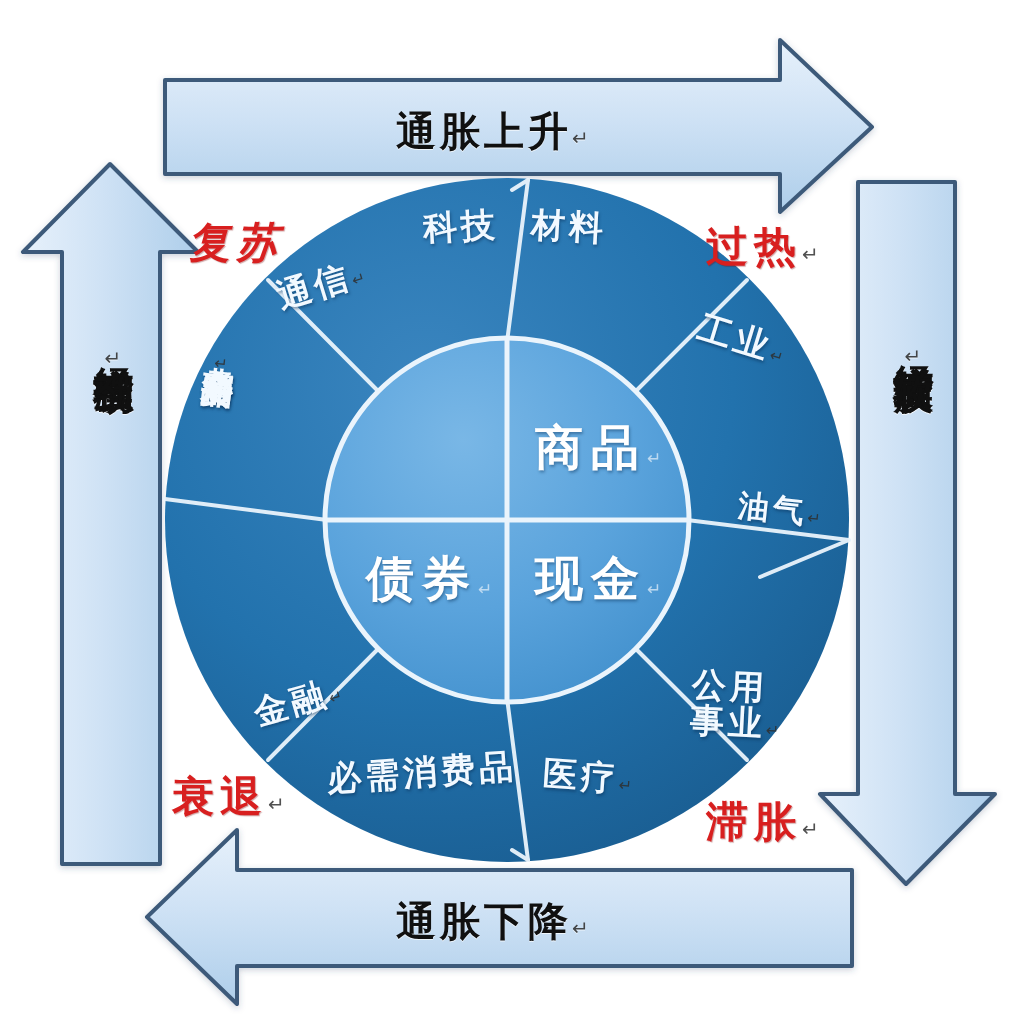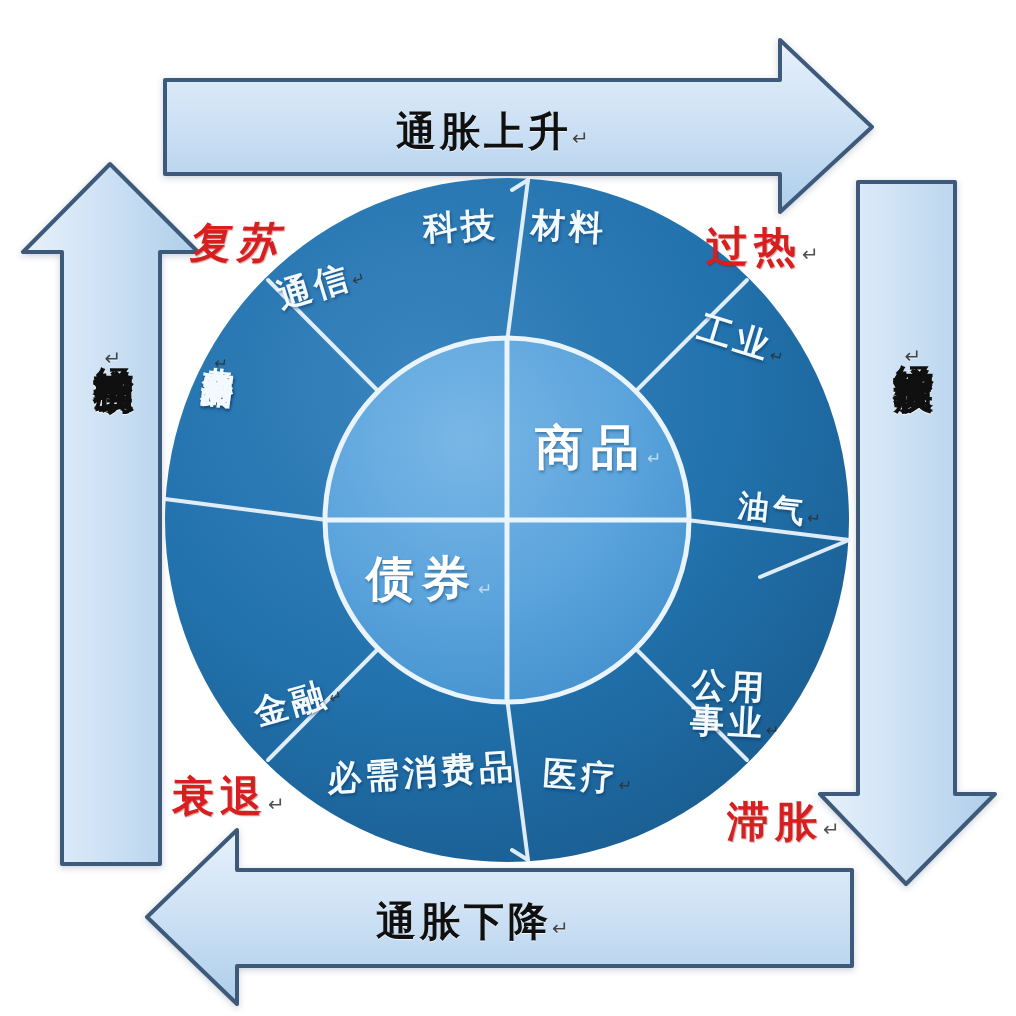--- a/index.html
+++ b/index.html
@@ -160,53 +160,56 @@
   </svg>
 
   <div class="txt arrow-label" style="left:396px;top:92px;">
     <span>通胀上升</span><span class="pilcrow">↵</span>
   </div>
 
   <div class="txt arrow-label vertical" style="left:886px;top:320px;">
     <span>经济增长疲软</span><span class="pilcrow v">↵</span>
   </div>
 
-  <div class="txt arrow-label" style="left:376px;top:882px;">
+  <div class="txt arrow-label" style="left:396px;top:882px;">
     <span>通胀下降</span><span class="pilcrow">↵</span>
   </div>
 
   <div class="txt arrow-label vertical" style="left:86px;top:322px;">
     <span>经济增长强劲</span><span class="pilcrow v">↵</span>
   </div>
 
   <div class="txt phase" style="left:188px;top:203px;font-style:italic;">
     <span>复苏</span><span class="pilcrow"></span>
   </div>
 
   <div class="txt phase" style="left:706px;top:207px;">
     <span>过热</span><span class="pilcrow">↵</span>
   </div>
 
   <div class="txt phase" style="left:172px;top:757px;">
     <span>衰退</span><span class="pilcrow">↵</span>
   </div>
 
-  <div class="txt phase" style="left:727px;top:782px;">
+  <div class="txt phase" style="left:706px;top:782px;">
     <span>滞胀</span><span class="pilcrow">↵</span>
   </div>
 
 
   <div class="txt asset" style="left:535px;top:404px;">
     <span>商品</span><span class="pilcrow">↵</span>
   </div>
 
   <div class="txt asset" style="left:366px;top:535px;">
     <span>债券</span><span class="pilcrow">↵</span>
   </div>
 
+  <div class="txt asset" style="left:535px;top:535px;">
+    <span>现金</span><span class="pilcrow">↵</span>
+  </div>
 
   <div class="txt sector" style="left:423px;top:192px;transform:rotate(-3deg);">
     <span>科技</span><span class="pilcrow"></span>
   </div>
 
   <div class="txt sector" style="left:531px;top:192px;transform:rotate(3deg);">
     <span>材料</span><span class="pilcrow"></span>
   </div>
 
   <div class="txt sector" style="left:276px;top:250px;transform:rotate(-17deg);">

